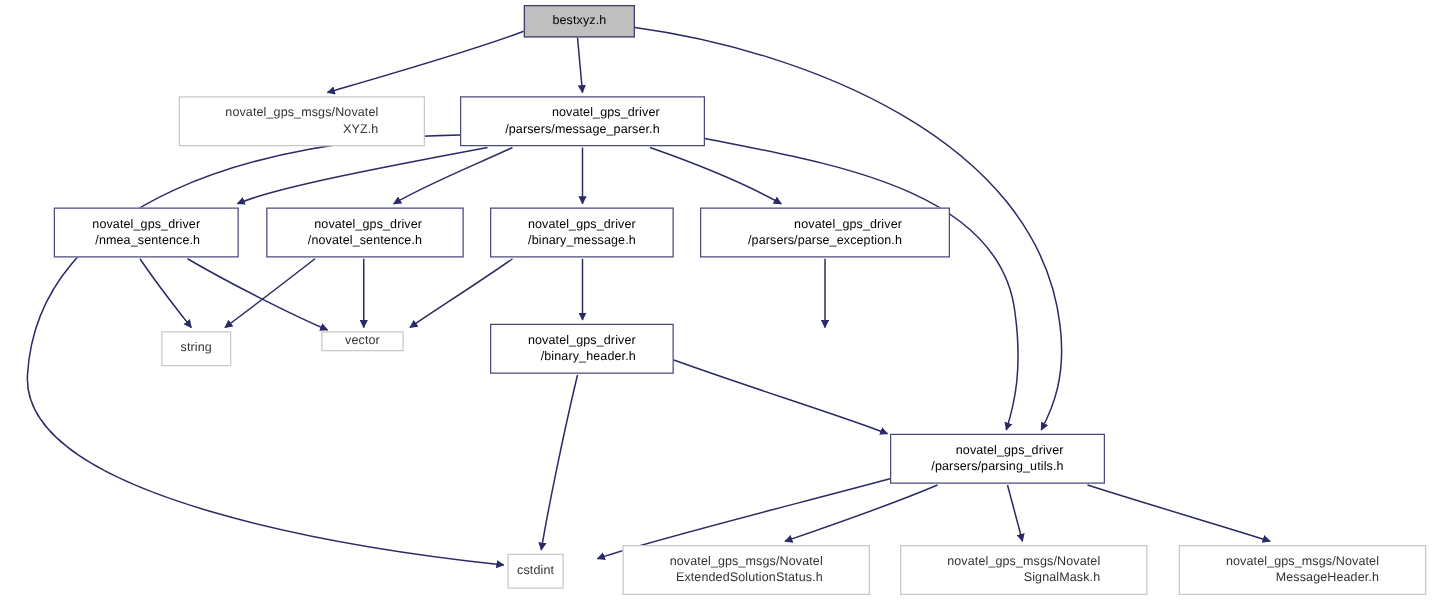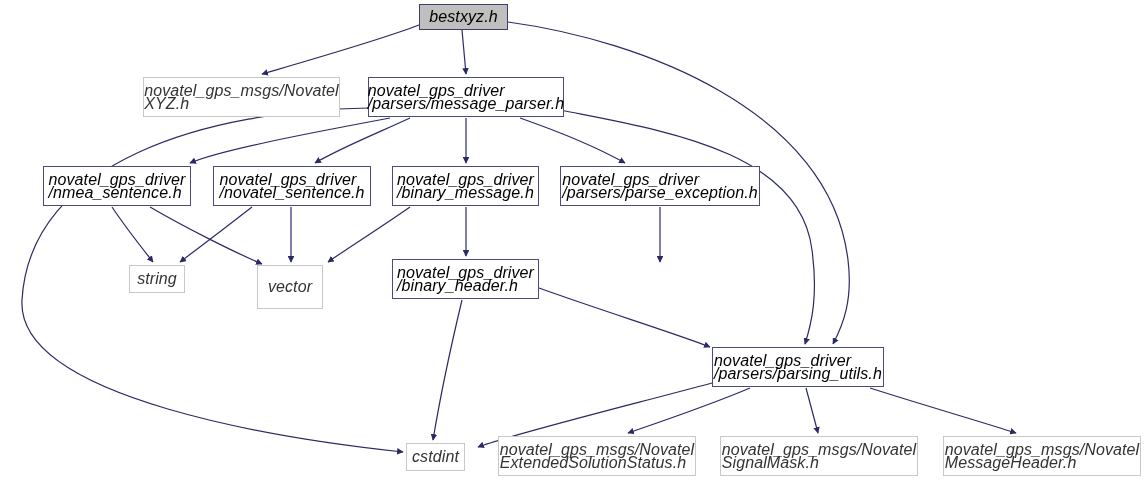--- a/index.html
+++ b/index.html
@@ -22,29 +22,28 @@
     width: 1147px;
     height: 484px;
     pointer-events: none;
   }
   .node {
     position: absolute;
     box-sizing: border-box;
     border: 1px solid #4a4a7f;
     background: #ffffff;
     color: #000000;
-    font-size: 16px;
+    font-size: 10px;
     line-height: 13.5px;
     display: flex;
     align-items: center;
     justify-content: center;
-    text-align: left;
+    text-align: right;
     white-space: pre-line;
     letter-spacing: 0.1px;
-    font-style: italic;
   }
   .node.root {
     background: #bfbfbf;
     border-color: #3d3d6b;
   }
   .node.plain {
     border-color: #c8c8c8;
     color: #333333;
   }
   .node.sys {
@@ -118,26 +117,26 @@
 /parsers/message_parser.h</div>
   <div class="node" style="left:43px;top:166px;width:148px;height:40px;">novatel_gps_driver
 /nmea_sentence.h</div>
   <div class="node" style="left:213px;top:166px;width:158px;height:40px;">novatel_gps_driver
 /novatel_sentence.h</div>
   <div class="node" style="left:392px;top:166px;width:147px;height:40px;">novatel_gps_driver
 /binary_message.h</div>
   <div class="node" style="left:560px;top:166px;width:200px;height:40px;">novatel_gps_driver
 /parsers/parse_exception.h</div>
   <div class="node sys" style="left:129px;top:265px;width:56px;height:28px;">string</div>
-  <div class="node sys" style="left:257px;top:265px;width:66px;height:44px;">vector</div>
+  <div class="node sys" style="left:257px;top:265px;width:66px;height:16px;">vector</div>
   <div class="node" style="left:392px;top:259px;width:147px;height:40px;">novatel_gps_driver
 /binary_header.h</div>
   <div class="node" style="left:712px;top:347px;width:172px;height:40px;">novatel_gps_driver
 /parsers/parsing_utils.h</div>
-  <div class="node sys" style="left:406px;top:443px;width:59px;height:28px;">cstdint</div>
+  <div class="node sys" style="left:406px;top:443px;width:45px;height:28px;">cstdint</div>
   <div class="node plain" style="left:498px;top:436px;width:198px;height:40px;">novatel_gps_msgs/Novatel
 ExtendedSolutionStatus.h</div>
   <div class="node plain" style="left:720px;top:436px;width:198px;height:40px;">novatel_gps_msgs/Novatel
 SignalMask.h</div>
   <div class="node plain" style="left:943px;top:436px;width:198px;height:40px;">novatel_gps_msgs/Novatel
 MessageHeader.h</div>
 
 </div>
 
 </body></html>

